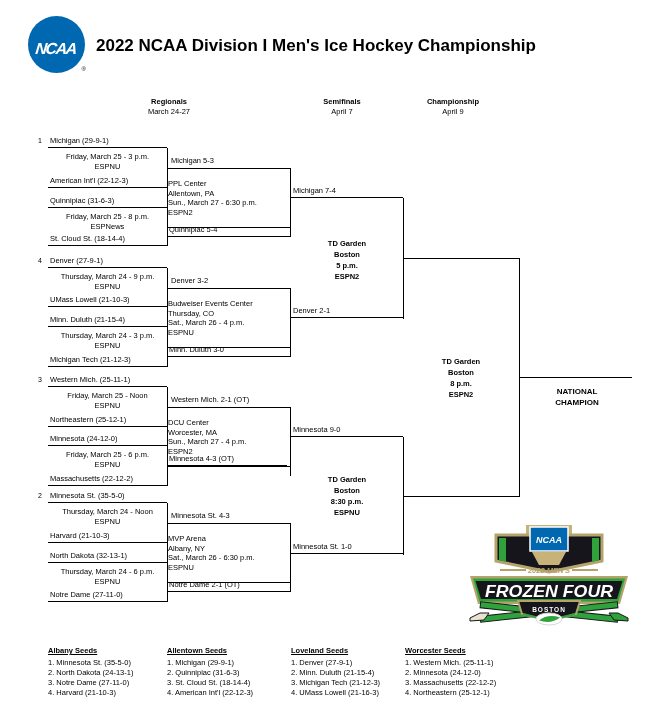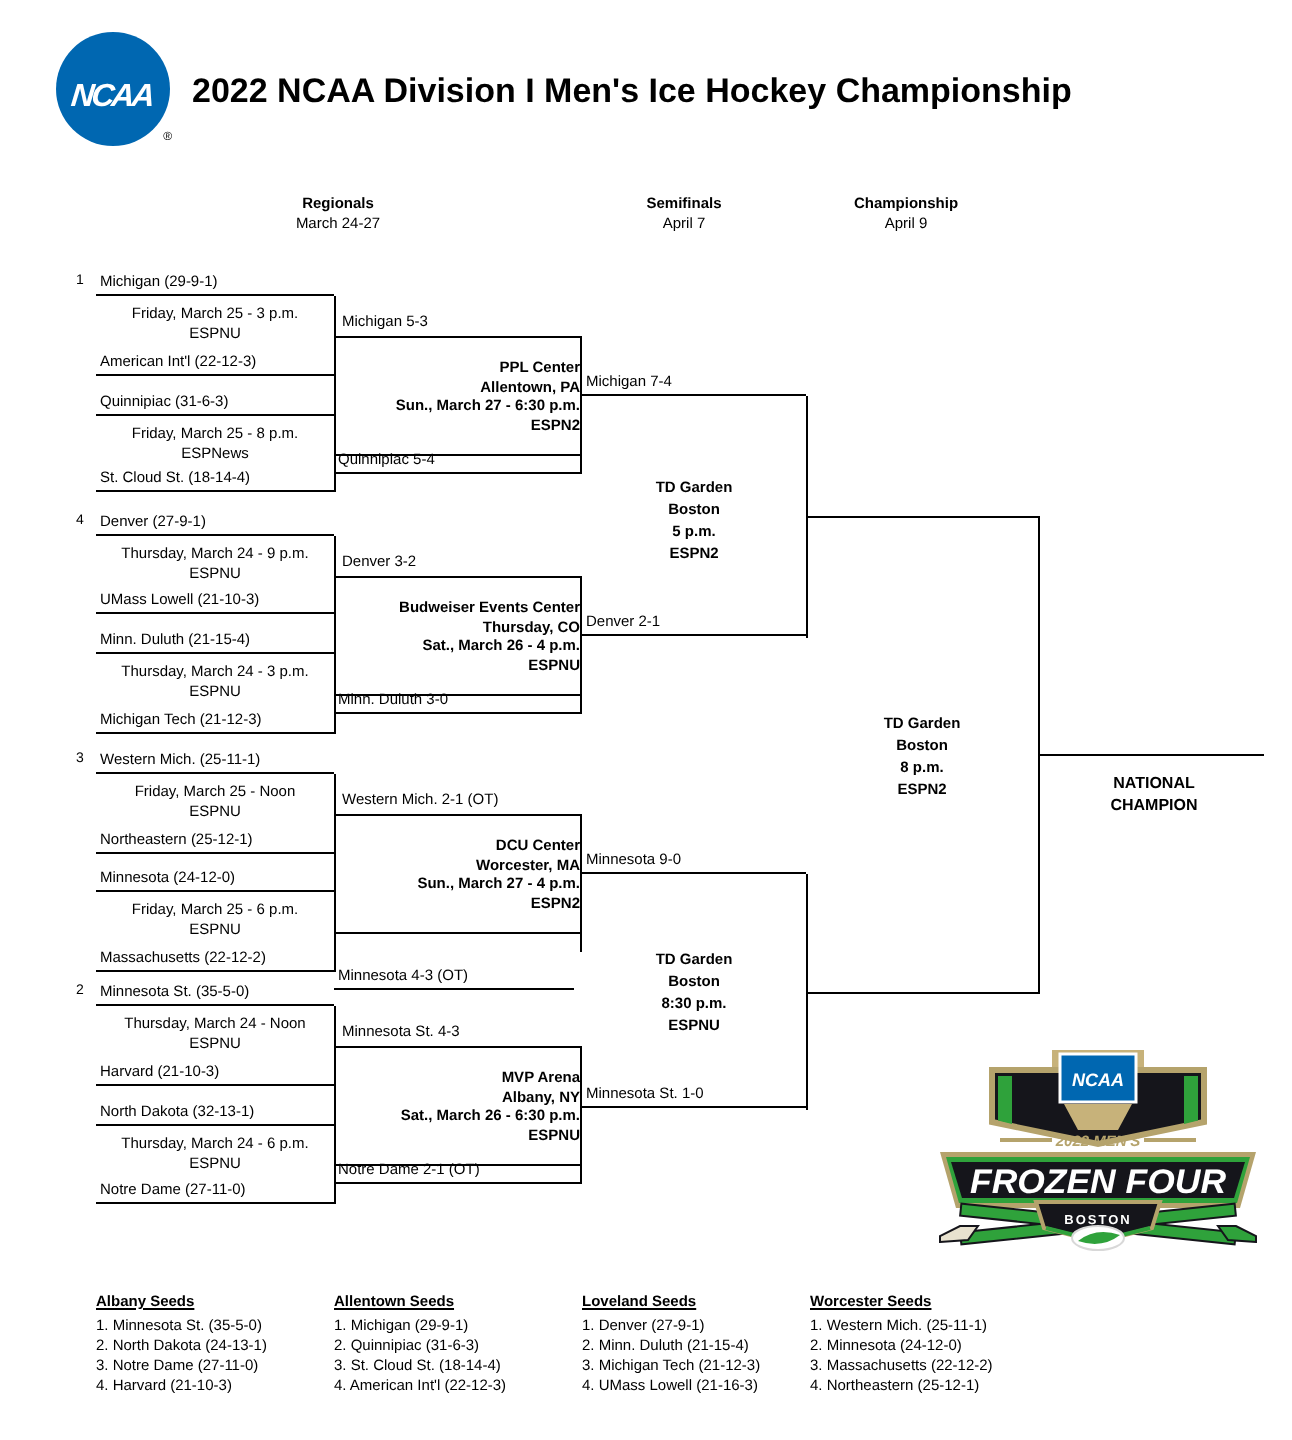--- a/index.html
+++ b/index.html
@@ -23,21 +23,21 @@
   
   .slot { position:absolute; height:13px; border-bottom:1px solid #000;
     font-size:7.5px; line-height:12px; white-space:nowrap; padding-left:2px; }
   .label-plain { position:absolute; height:13px; font-size:7.5px; line-height:12px;
     white-space:nowrap; padding-left:2px; }
   .seed { position:absolute; left:-10px; bottom:0; font-size:7px; line-height:12px; }
   .vline { position:absolute; width:1px; background:#000; }
   .hline { position:absolute; height:1px; background:#000; }
   .gamebox { position:absolute; border:1px solid #000; background:#fff; }
   .info { position:absolute; text-align:center; font-size:7.5px; line-height:9.5px; }
-  .venue { position:absolute; text-align:right; font-size:7.5px; line-height:9.5px;font-weight:bold; }
+  .venue { position:absolute; text-align:left; font-size:7.5px; line-height:9.5px; }
   .venue-bold { position:absolute; text-align:center; font-size:7.5px; line-height:11px; font-weight:bold; }
   .natl { position:absolute; text-align:center; font-size:8px; line-height:11px; font-weight:bold; }
 
   
   .seedlist { position:absolute; font-size:7.5px; line-height:10px; white-space:nowrap; }
   .seedlist .sl-title { font-weight:bold; text-decoration:underline; margin-bottom:2px; }
 
   .fflogo { position:absolute; overflow:visible; }
 </style>
 </head>
@@ -161,21 +161,21 @@
   <div class="vline" style="left:167px;top:446px;height:40px;"></div>
 
   <div class="label-plain" style="left:169px;top:394px;width:120px;">Western Mich. 2-1 (OT)</div>
   <div class="gamebox" style="left:167px;top:407px;width:124px;height:60px;"></div>
   <div class="venue" style="left:168px;top:418px;width:122px;">
     <div>DCU Center</div>
     <div>Worcester, MA</div>
     <div>Sun., March 27 - 4 p.m.</div>
     <div>ESPN2</div>
   </div>
-  <div class="slot" style="left:167px;top:482px;width:120px;">Minnesota 4-3 (OT)</div>
+  <div class="slot" style="left:167px;top:453px;width:120px;">Minnesota 4-3 (OT)</div>
   <div class="vline" style="left:290px;top:467px;height:9px;"></div>
   <div class="slot" style="left:291px;top:424px;width:112px;">Minnesota 9-0</div>
 
   <div class="slot" style="left:48px;top:490px;width:119px;">
     <span class="seed">2</span>
     <span>Minnesota St. (35-5-0)</span>
   </div>
   <div class="info" style="left:48px;top:507px;width:119px;">
     <div>Thursday, March 24 - Noon</div>
     <div>ESPNU</div>

